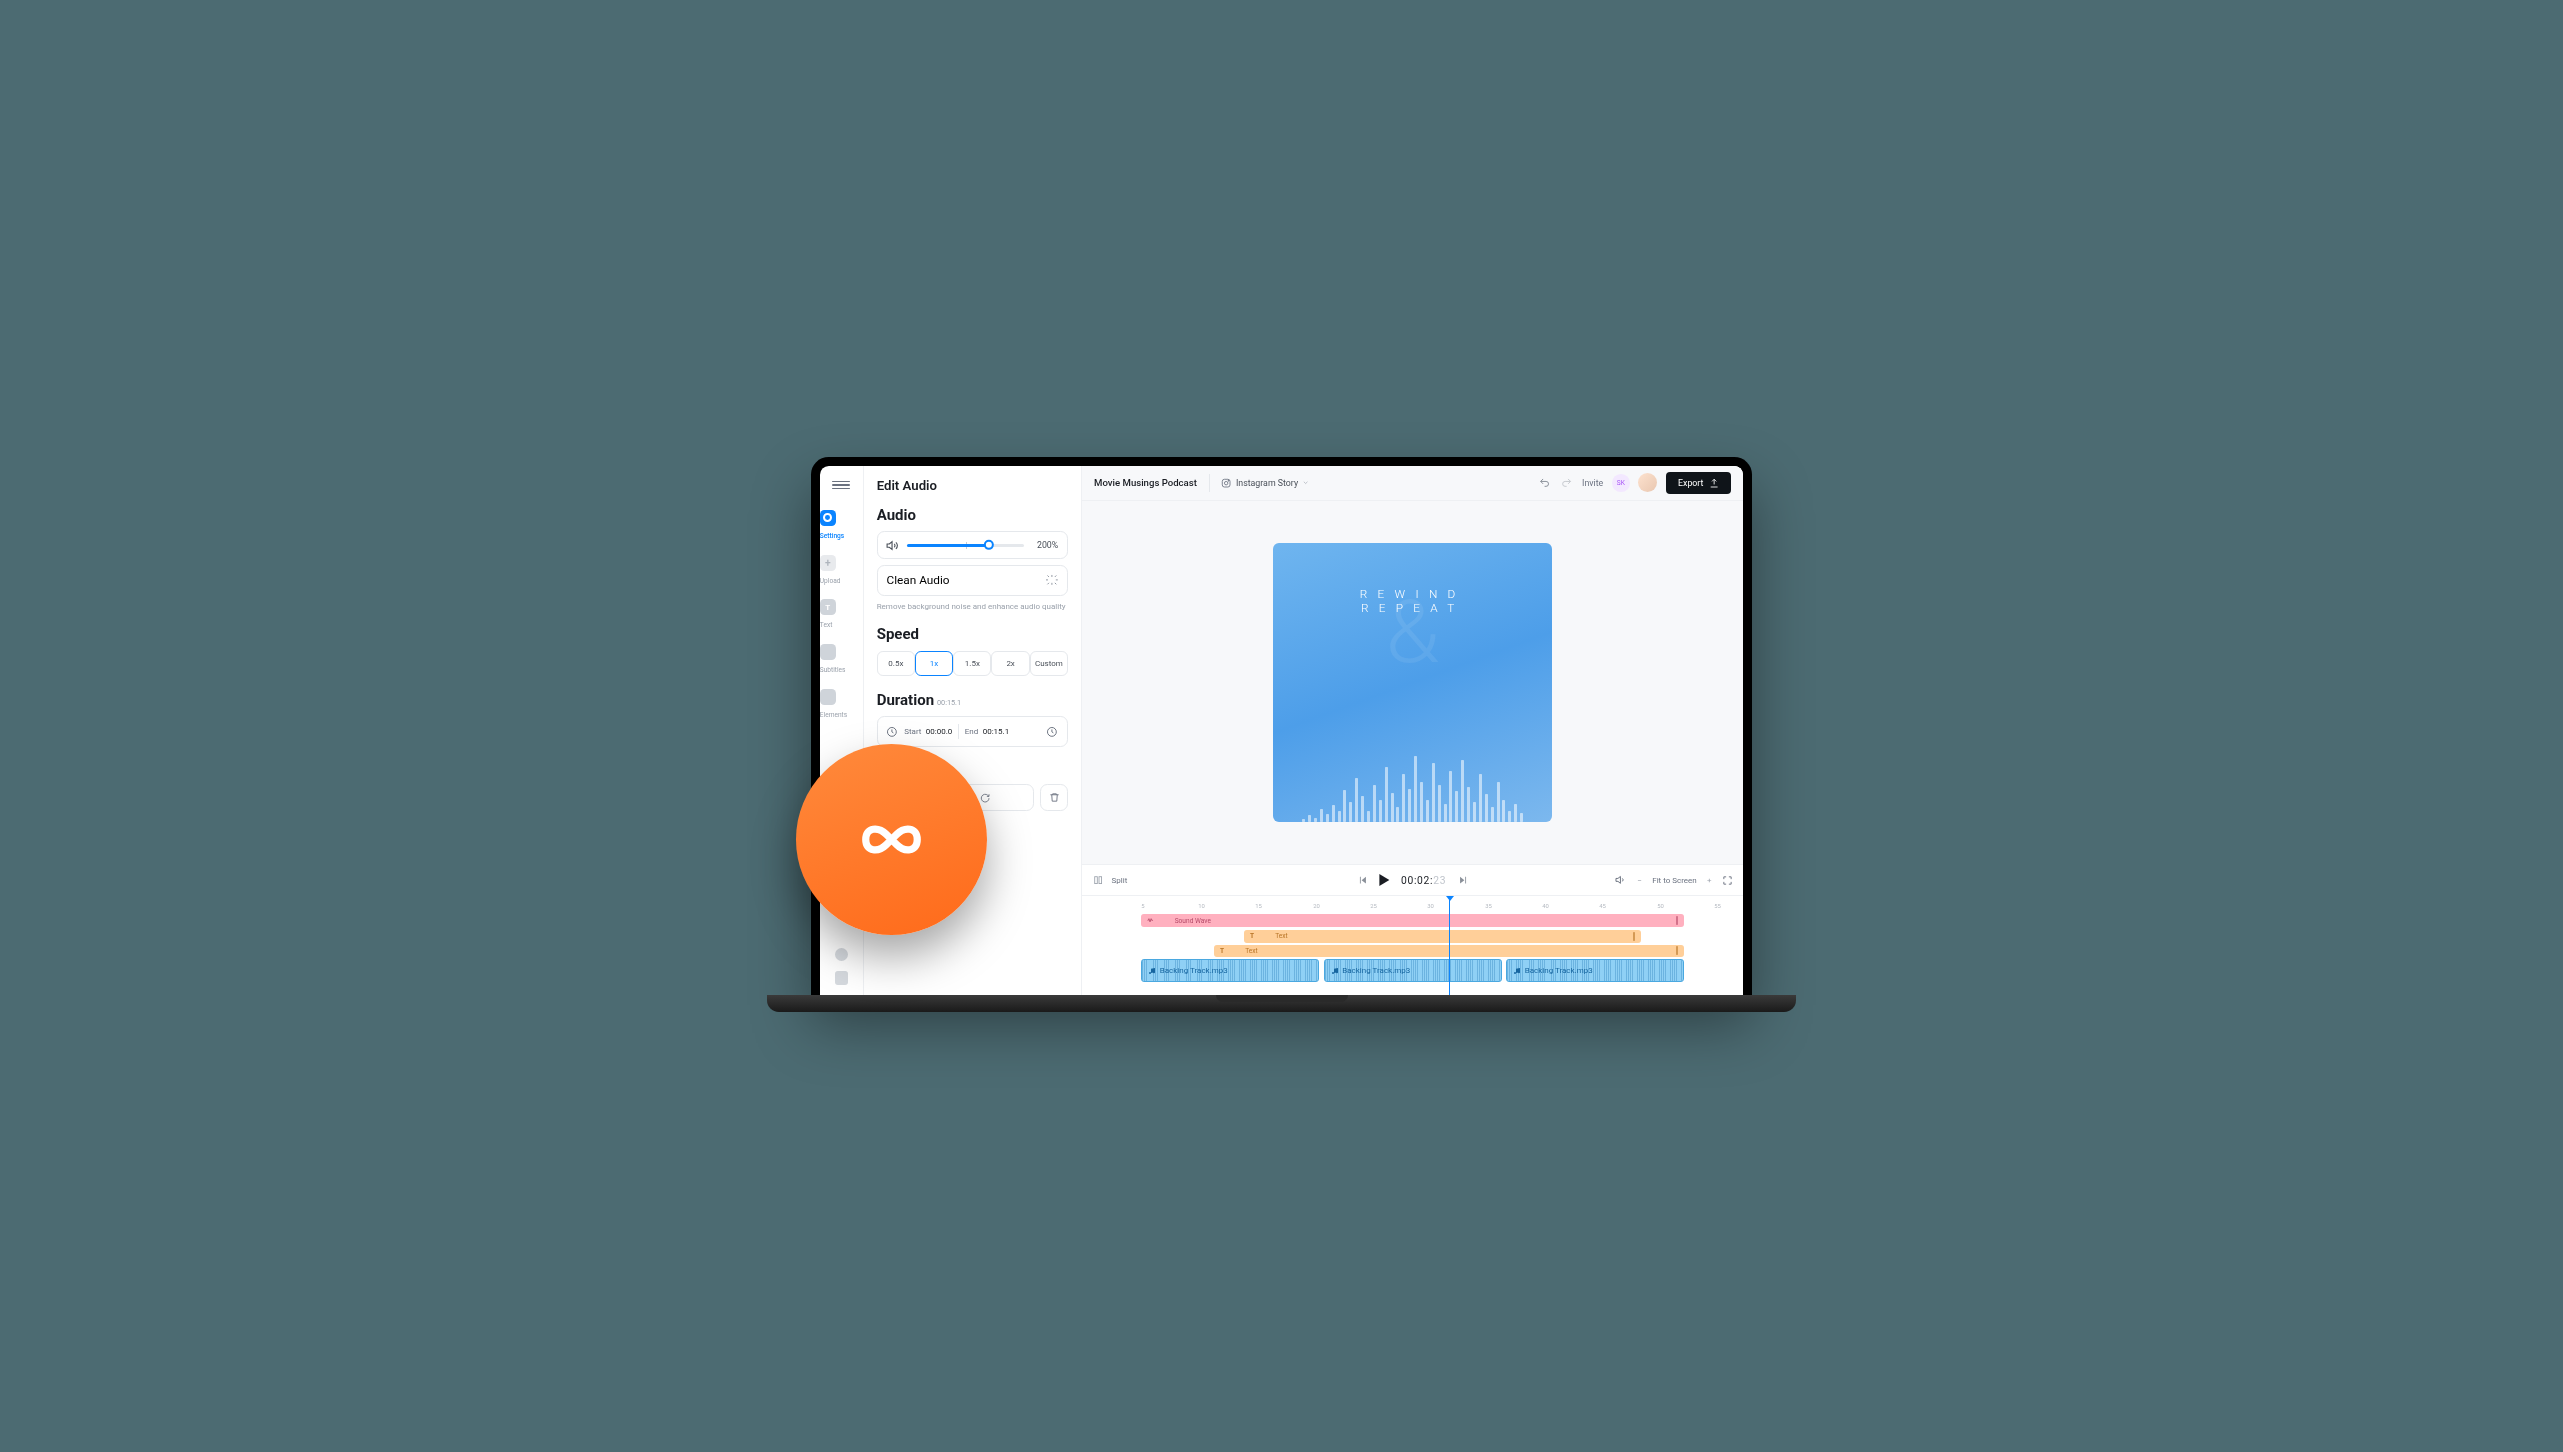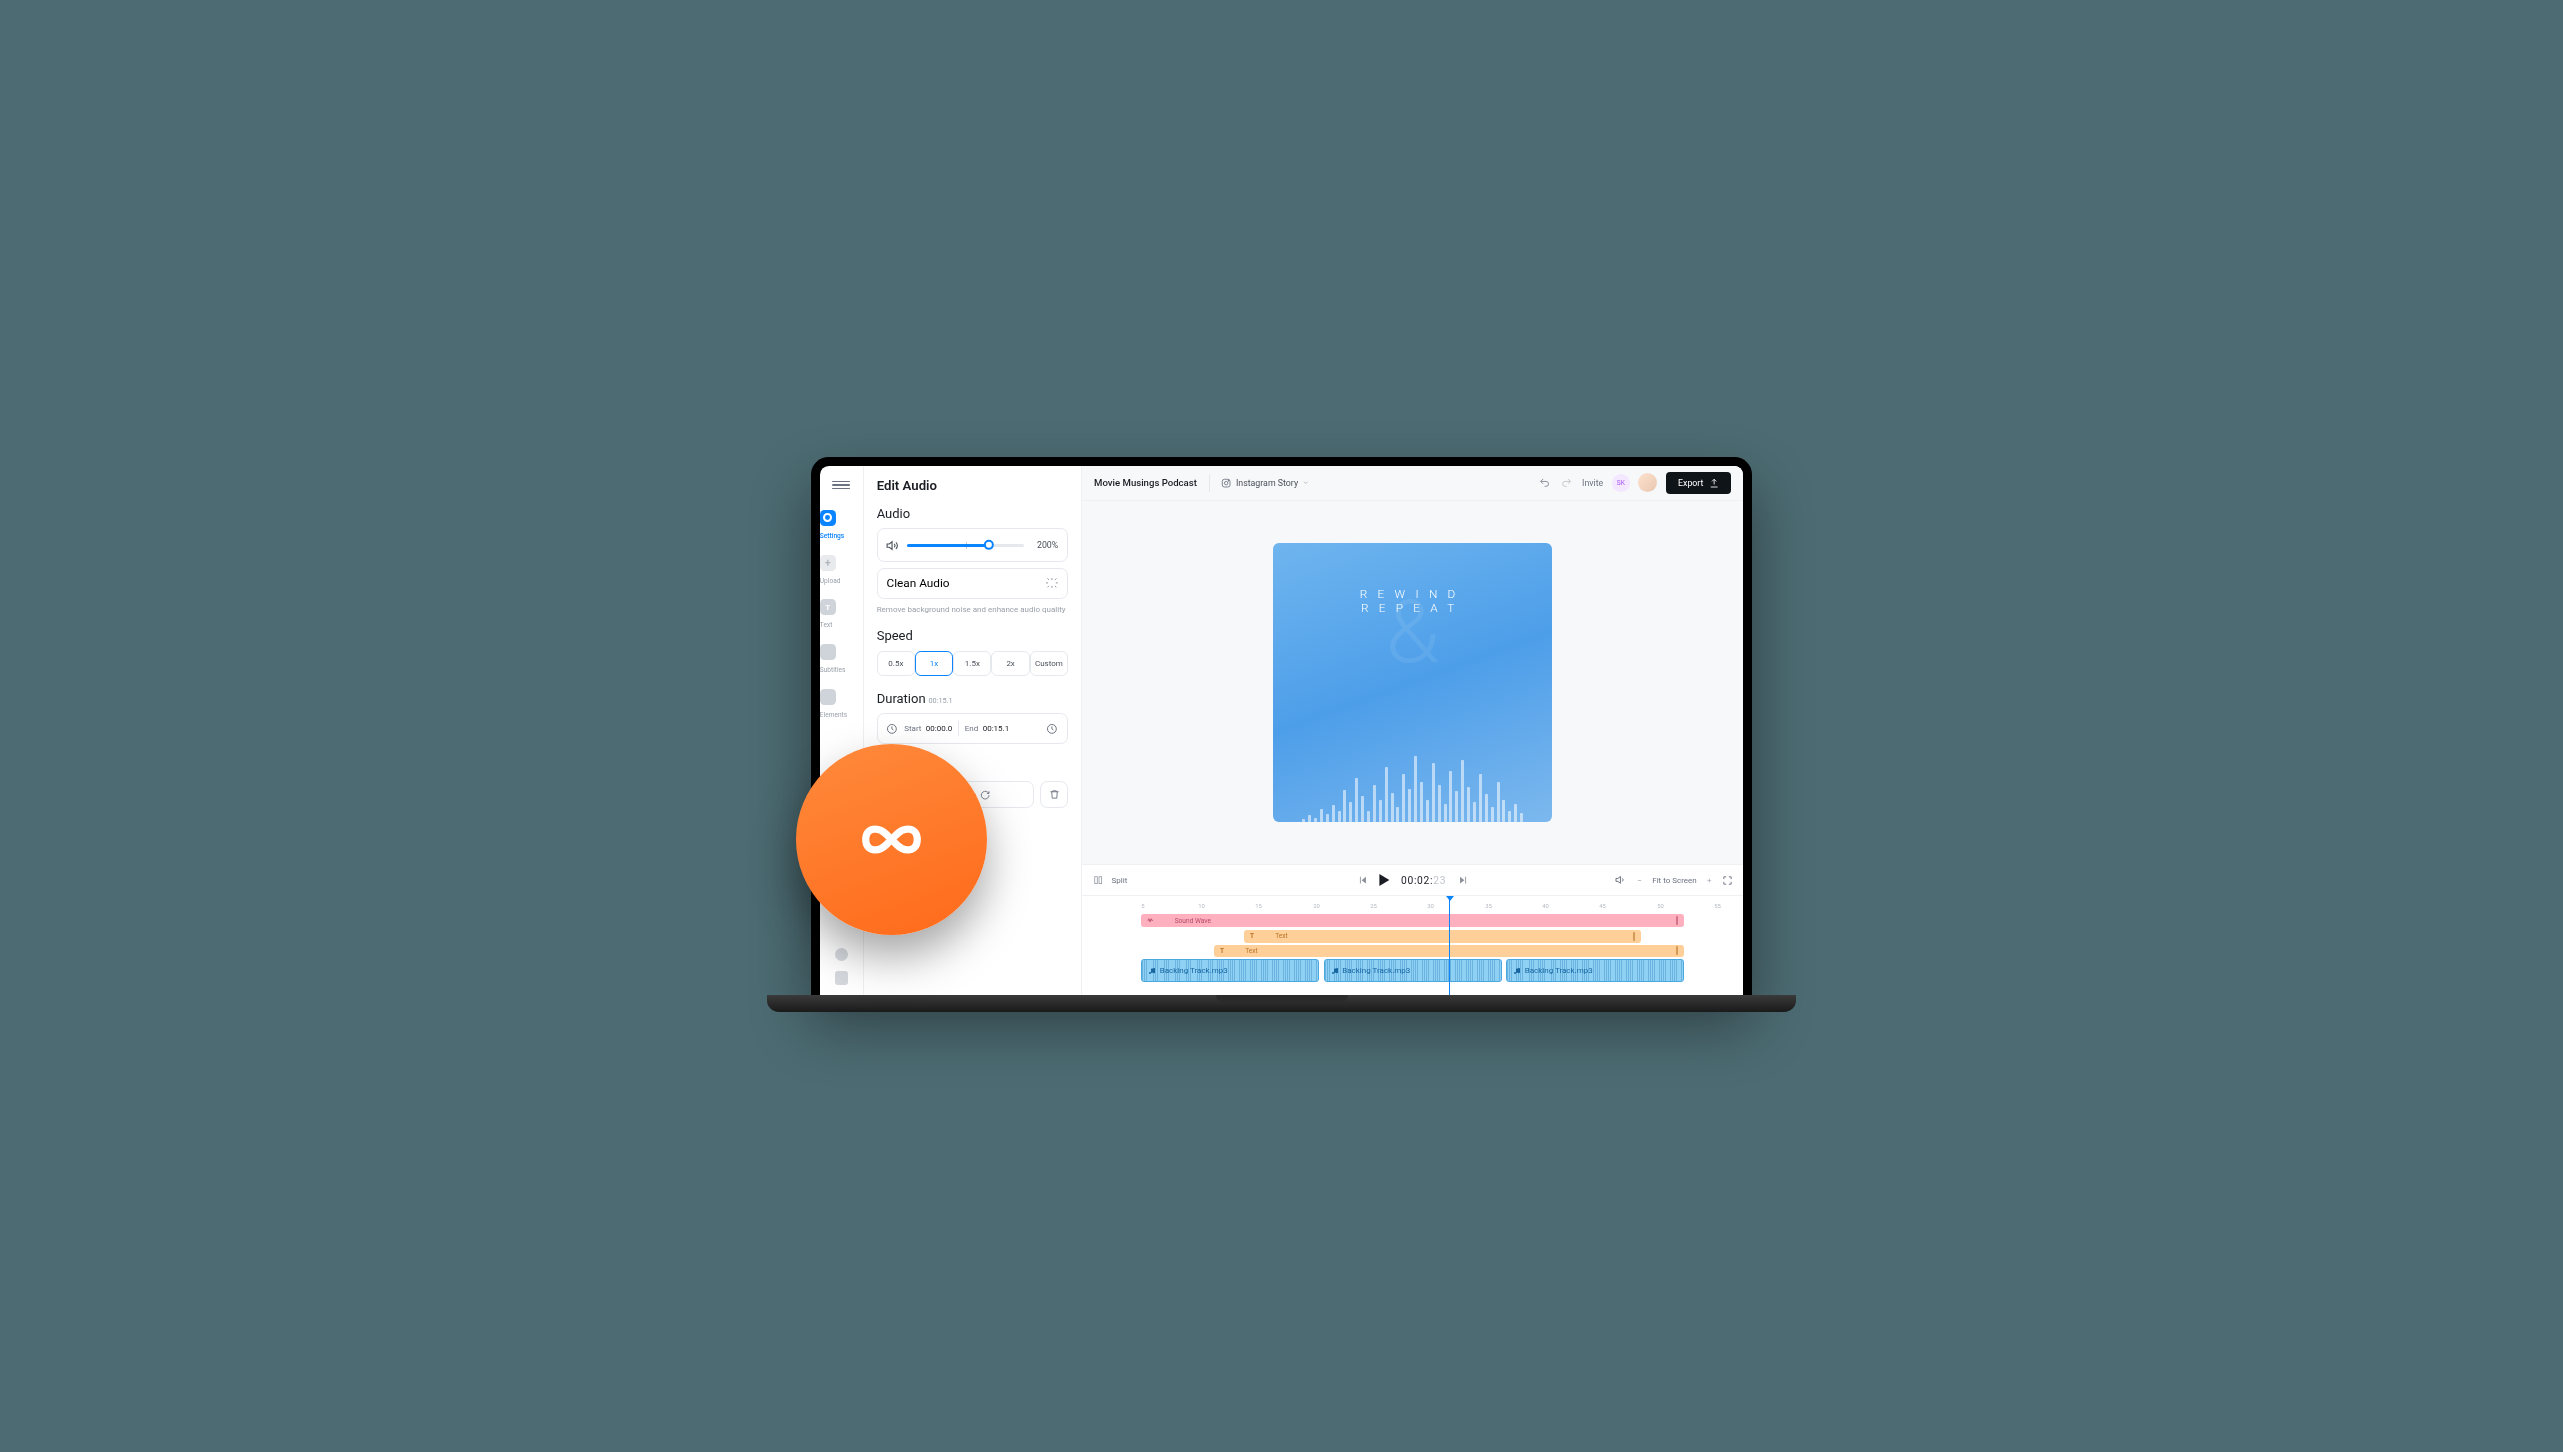--- a/index.html
+++ b/index.html
@@ -16,23 +16,23 @@
 .rail-icon{width:16px;height:16px;border-radius:4.4px;background:#e8eaed;display:flex;align-items:center;justify-content:center}
 .rail-item.active .rail-icon{background:#0b84ff}
 .rail-item.active .ring{width:8.8px;height:8.8px;border:2.2px solid #fff;border-radius:50%}
 .rail-label{font-size:6.6px;color:#9aa1ab}
 .rail-item.active .rail-label{color:#0b84ff;font-weight:500}
 .rail-bottom{margin-top:auto;padding-bottom:10.3px;display:flex;flex-direction:column;gap:10.3px;align-items:center}
 .rail-bottom .ic{width:13.2px;height:13.2px;border-radius:50%;background:#d5d9de}
 
 .panel{width:220px;border-right:0.7px solid #eef0f3;padding:11.8px 13.2px;overflow-y:auto}
 .panel h1{font-size:13.2px;font-weight:600;color:#1a1d23;margin-bottom:13.2px}
-.sec-title{font-size:13px;font-weight:400;color:#1a1d23;margin-bottom:7.3px}
+.sec-title{font-size:15px;font-weight:700;color:#1a1d23;margin-bottom:7.3px}
 .card{border:0.7px solid #e5e8ec;border-radius:7.3px;padding:7.3px 8.8px;display:flex;align-items:center;gap:7.3px;margin-bottom:5.9px;background:#fff}
-.vol-card{height:34px}
+.vol-card{height:28px}
 .slider-wrap{flex:1;position:relative;height:2.9px;background:#e5e8ec;border-radius:1.5px}
 .slider-fill{position:absolute;left:0;top:0;bottom:0;width:70%;background:#0b84ff;border-radius:1.5px}
 .slider-tick{position:absolute;top:-2.2px;bottom:-2.2px;width:0.7px;background:#c9cdd3;left:50%}
 .slider-thumb{position:absolute;top:50%;left:70%;transform:translate(-50%,-50%);width:10.3px;height:10.3px;background:#fff;border:2.2px solid #0b84ff;border-radius:50%}
 .vol-val{font-size:8.8px;color:#4a5059;min-width:26.5px;text-align:right}
 .sparkle{margin-left:auto;color:#6b7280}
 .hint{font-size:8px;color:#9aa1ab;margin-top:4.4px;margin-bottom:14.7px}
 .chips{display:flex;gap:0;margin-bottom:14.7px}
 .chip{border:0.7px solid #e5e8ec;border-radius:5.9px;padding:7.3px 0;font-size:8px;color:#4a5059;cursor:pointer;flex:1;text-align:center}
 .chip.sel{border-color:#0b84ff;color:#0b84ff}

